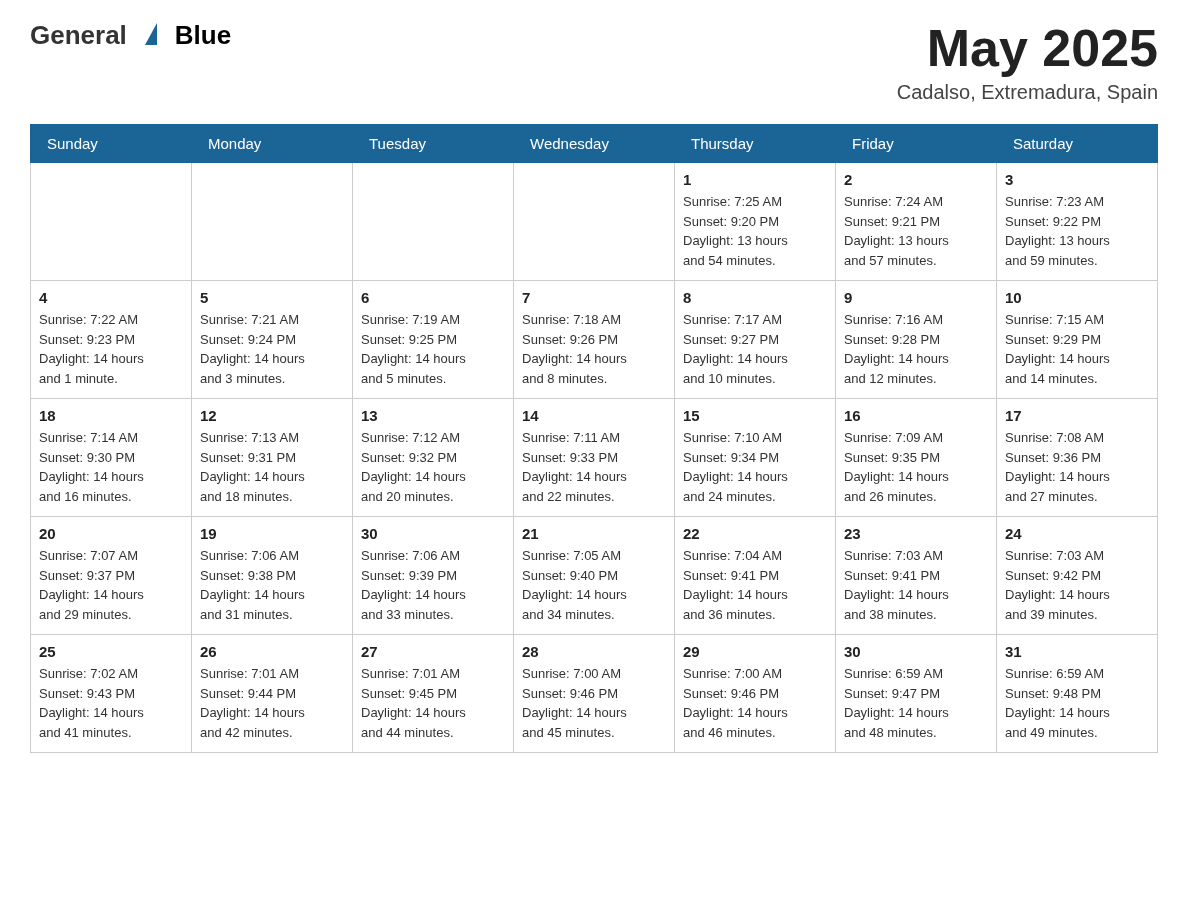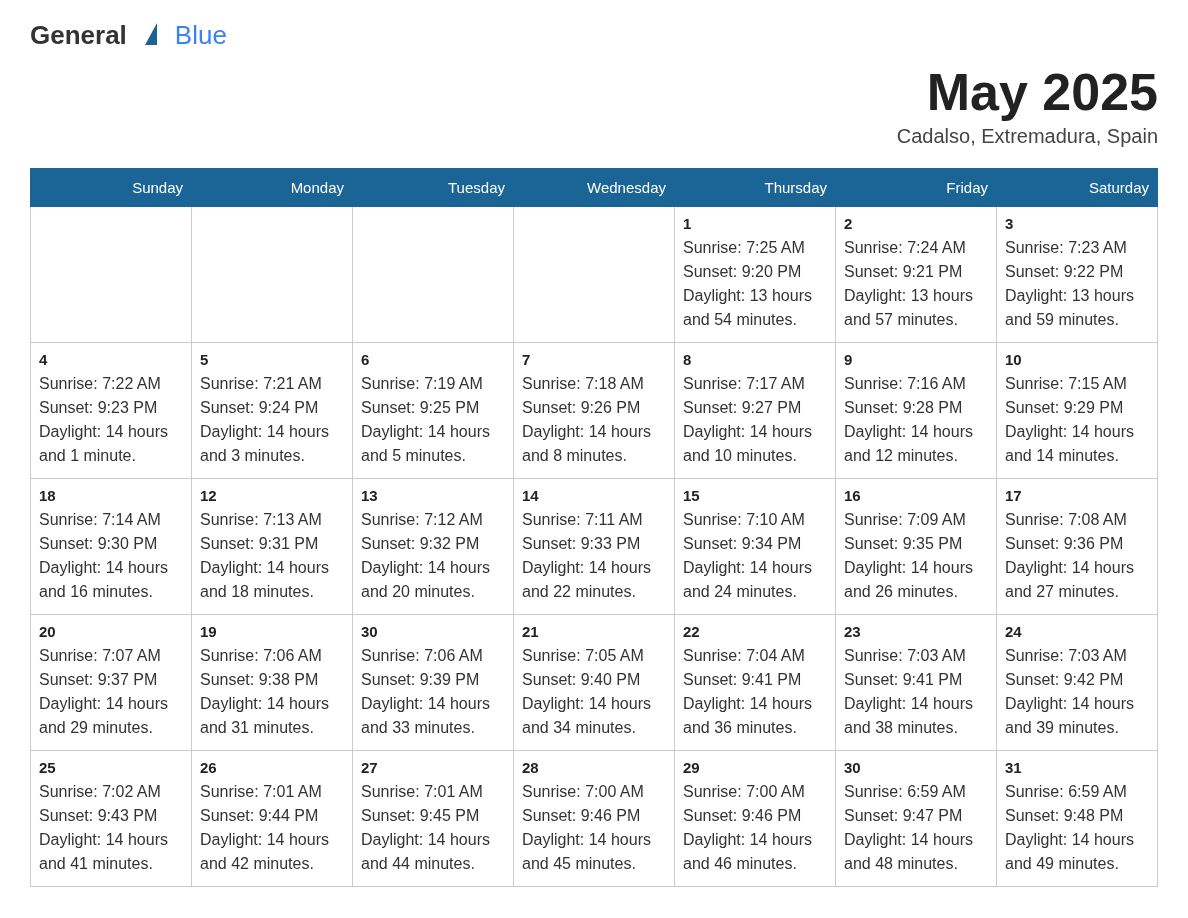--- a/index.html
+++ b/index.html
@@ -32,69 +32,68 @@
       border-left: 12px solid transparent;
       border-right: 0px solid transparent;
       border-bottom: 22px solid #1a6496;
       display: inline-block;
       margin-left: 2px;
       margin-top: -4px;
       vertical-align: middle;
     }
     .logo-blue {
       font-size: 26px;
-      font-weight: normal;
-      color: #3b82f6;
+      font-weight: bold;
+      color: #000000;
       margin-left: 2px;
       text-align: right;
     }
     .title-block {
       text-align: right;
     }
     .main-title {
       font-size: 52px;
       font-weight: bold;
       color: #222;
       line-height: 1.1;
-      margin-top: 44px;
     }
     .subtitle {
       font-size: 20px;
       color: #444;
       margin-top: 4px;
     }
     .calendar {
       width: 100%;
       border-collapse: collapse;
       border: 1px solid #ccc;
     }
     .calendar th {
       background-color: #1a6496;
       color: #fff;
-      padding: 10px 8px;
-      text-align: right;
+      padding: 10px 16px;
+      text-align: left;
       font-size: 15px;
       font-weight: normal;
       border: 1px solid #1a6496;
     }
     .calendar td {
       vertical-align: top;
       border: 1px solid #ccc;
       padding: 8px 8px 10px 8px;
       width: calc(100% / 7);
       min-height: 100px;
     }
     .day-number {
       font-size: 15px;
       font-weight: bold;
       color: #222;
       margin-bottom: 4px;
     }
     .day-info {
-      font-size: 16px;
+      font-size: 13px;
       color: #333;
       line-height: 1.5;
     }
     .empty-cell {
       background: #fff;
     }
     tr.week-row td {
       height: 110px;
     }
   </style>

